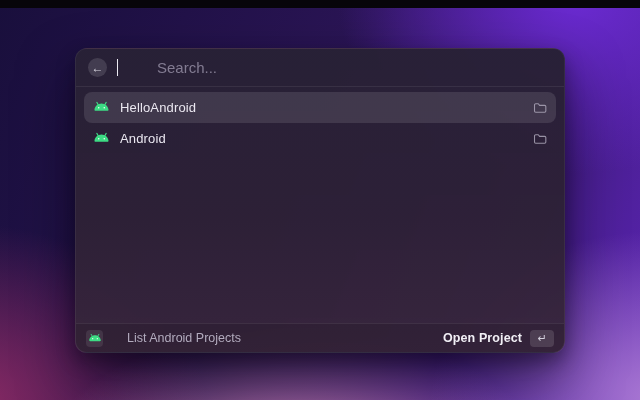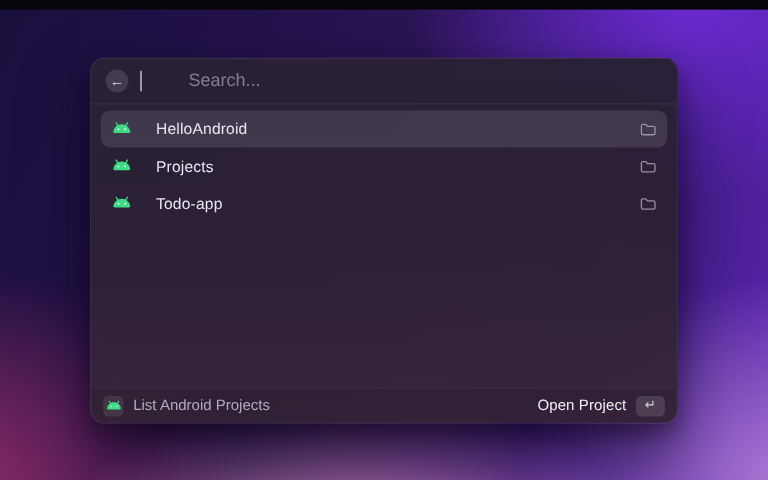--- a/index.html
+++ b/index.html
@@ -57,45 +57,45 @@
     flex: 1; background: transparent; border: none; outline: none;
     color: #eceaf2; font-size: 15px; font-family: "Liberation Sans", sans-serif;
     padding: 0;
   }
   .search-input::placeholder { color: #837c92; opacity: 1; }
 
   
   .list { flex: 1; padding: 5px 8px; display: flex; flex-direction: column; overflow: hidden; }
   .row {
     height: 31px; flex: 0 0 31px;
-    display: flex; align-items: center; gap: 20px;
+    display: flex; align-items: center; gap: 10px;
     padding: 0 9px; border-radius: 8px; cursor: pointer;
   }
   .row.selected { background: rgba(255,255,255,0.11); }
   .row-icon { display: flex; align-items: center; justify-content: center; flex: 0 0 auto; }
   .row-title { font-size: 13px; color: #eae7f0; letter-spacing: 0.15px; }
   .row-accessory { margin-left: auto; display: flex; align-items: center; opacity: 0.85; }
 
   
   .footer {
     flex: 0 0 29px; height: 29px;
-    display: flex; align-items: center; gap: 8px;
+    display: flex; align-items: center; gap: 24px;
     padding: 0 10px;
     border-top: 1px solid rgba(255,255,255,0.075);
     background: rgba(0,0,0,0.10);
     border-radius: 0 0 11px 11px;
   }
   .cmd-tile {
     width: 17px; height: 17px; border-radius: 4px;
     background: rgba(255,255,255,0.09);
     display: flex; align-items: center; justify-content: center; flex: 0 0 auto;
   }
   .cmd-label { font-size: 12.5px; color: #b2abbe; }
   .footer-right { margin-left: auto; display: flex; align-items: center; gap: 8px; cursor: pointer; }
-  .action-label { font-size: 12.5px; font-weight: 400; color: #f1eff5; letter-spacing: 0.1px; }
+  .action-label { font-size: 12.5px; font-weight: 700; color: #f1eff5; letter-spacing: 0.1px; }
   .keycap {
     min-width: 24px; height: 17px; padding: 0 4px;
     border-radius: 4px; background: rgba(255,255,255,0.13);
     color: #d2cedb; font-size: 11px; line-height: 1;
     display: flex; align-items: center; justify-content: center;
   }
 </style>
 </head>
 <body>
 
@@ -142,47 +142,28 @@
         <svg viewBox="0 0 24 18" width="17" height="13">
           <g stroke="#3ddc84" stroke-width="1.6" stroke-linecap="round">
             <line x1="7.4" y1="5.2" x2="5.4" y2="1.8"></line>
             <line x1="16.6" y1="5.2" x2="18.6" y2="1.8"></line>
           </g>
           <path fill="#3ddc84" d="M12 3.4 C6.8 3.4 2.6 7.3 2.1 12.1 c-0.1 0.9 0.6 1.6 1.5 1.6 h16.8 c0.9 0 1.6-0.7 1.5-1.6 C21.4 7.3 17.2 3.4 12 3.4 Z"></path>
           <circle cx="8.1" cy="9.3" r="1.05" fill="#ffffff"></circle>
           <circle cx="15.9" cy="9.3" r="1.05" fill="#ffffff"></circle>
         </svg>
       </span>
-      <span class="row-title">Projects</span>
+      <span class="row-title">Android</span>
       <span class="row-accessory">
         <svg viewBox="0 0 16 14" width="14" height="12">
           <path d="M1.6 3.4 a1.4 1.4 0 0 1 1.4 -1.4 h3 l1.5 1.9 h5.9 a1.4 1.4 0 0 1 1.4 1.4 v5.3 a1.4 1.4 0 0 1 -1.4 1.4 h-10.4 a1.4 1.4 0 0 1 -1.4 -1.4 Z" fill="none" stroke="#aca6b8" stroke-width="1.25" stroke-linejoin="round"></path>
         </svg>
       </span>
     </div>
 
-    <div class="row">
-      <span class="row-icon">
-        <svg viewBox="0 0 24 18" width="17" height="13">
-          <g stroke="#3ddc84" stroke-width="1.6" stroke-linecap="round">
-            <line x1="7.4" y1="5.2" x2="5.4" y2="1.8"></line>
-            <line x1="16.6" y1="5.2" x2="18.6" y2="1.8"></line>
-          </g>
-          <path fill="#3ddc84" d="M12 3.4 C6.8 3.4 2.6 7.3 2.1 12.1 c-0.1 0.9 0.6 1.6 1.5 1.6 h16.8 c0.9 0 1.6-0.7 1.5-1.6 C21.4 7.3 17.2 3.4 12 3.4 Z"></path>
-          <circle cx="8.1" cy="9.3" r="1.05" fill="#ffffff"></circle>
-          <circle cx="15.9" cy="9.3" r="1.05" fill="#ffffff"></circle>
-        </svg>
-      </span>
-      <span class="row-title">Todo-app</span>
-      <span class="row-accessory">
-        <svg viewBox="0 0 16 14" width="14" height="12">
-          <path d="M1.6 3.4 a1.4 1.4 0 0 1 1.4 -1.4 h3 l1.5 1.9 h5.9 a1.4 1.4 0 0 1 1.4 1.4 v5.3 a1.4 1.4 0 0 1 -1.4 1.4 h-10.4 a1.4 1.4 0 0 1 -1.4 -1.4 Z" fill="none" stroke="#aca6b8" stroke-width="1.25" stroke-linejoin="round"></path>
-        </svg>
-      </span>
-    </div>
 
   </div>
 
   <div class="footer">
     <span class="cmd-tile">
       <svg viewBox="0 0 24 18" width="14" height="11">
         <g stroke="#3ddc84" stroke-width="1.6" stroke-linecap="round">
           <line x1="7.4" y1="5.2" x2="5.4" y2="1.8"></line>
           <line x1="16.6" y1="5.2" x2="18.6" y2="1.8"></line>
         </g>

